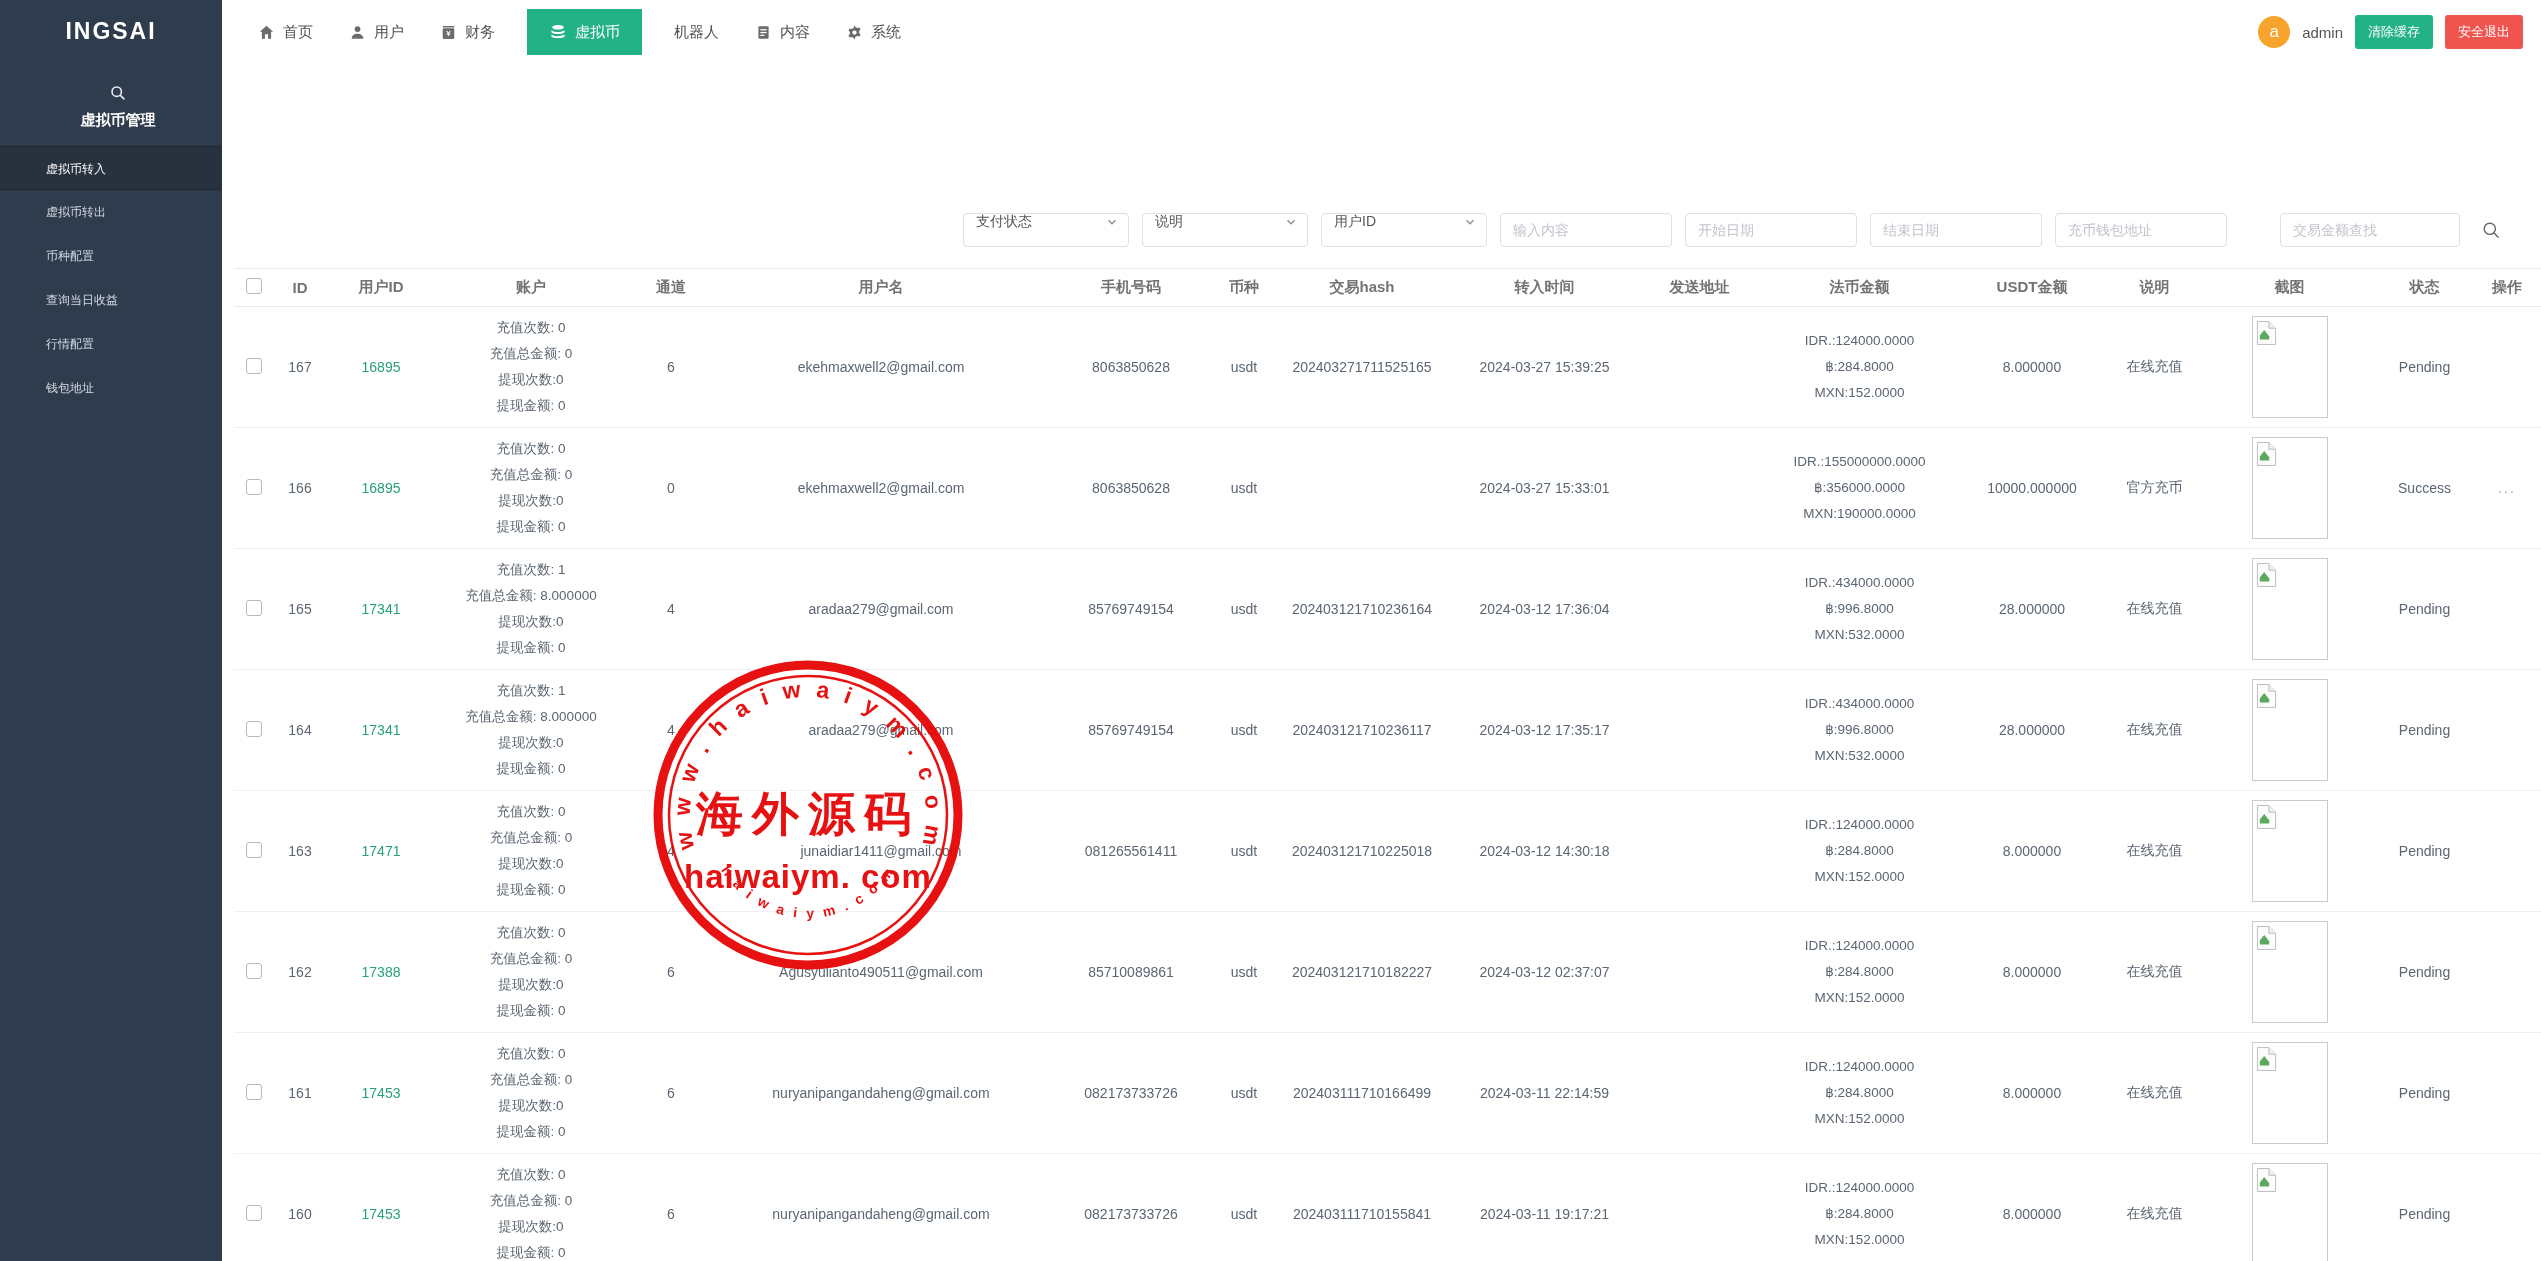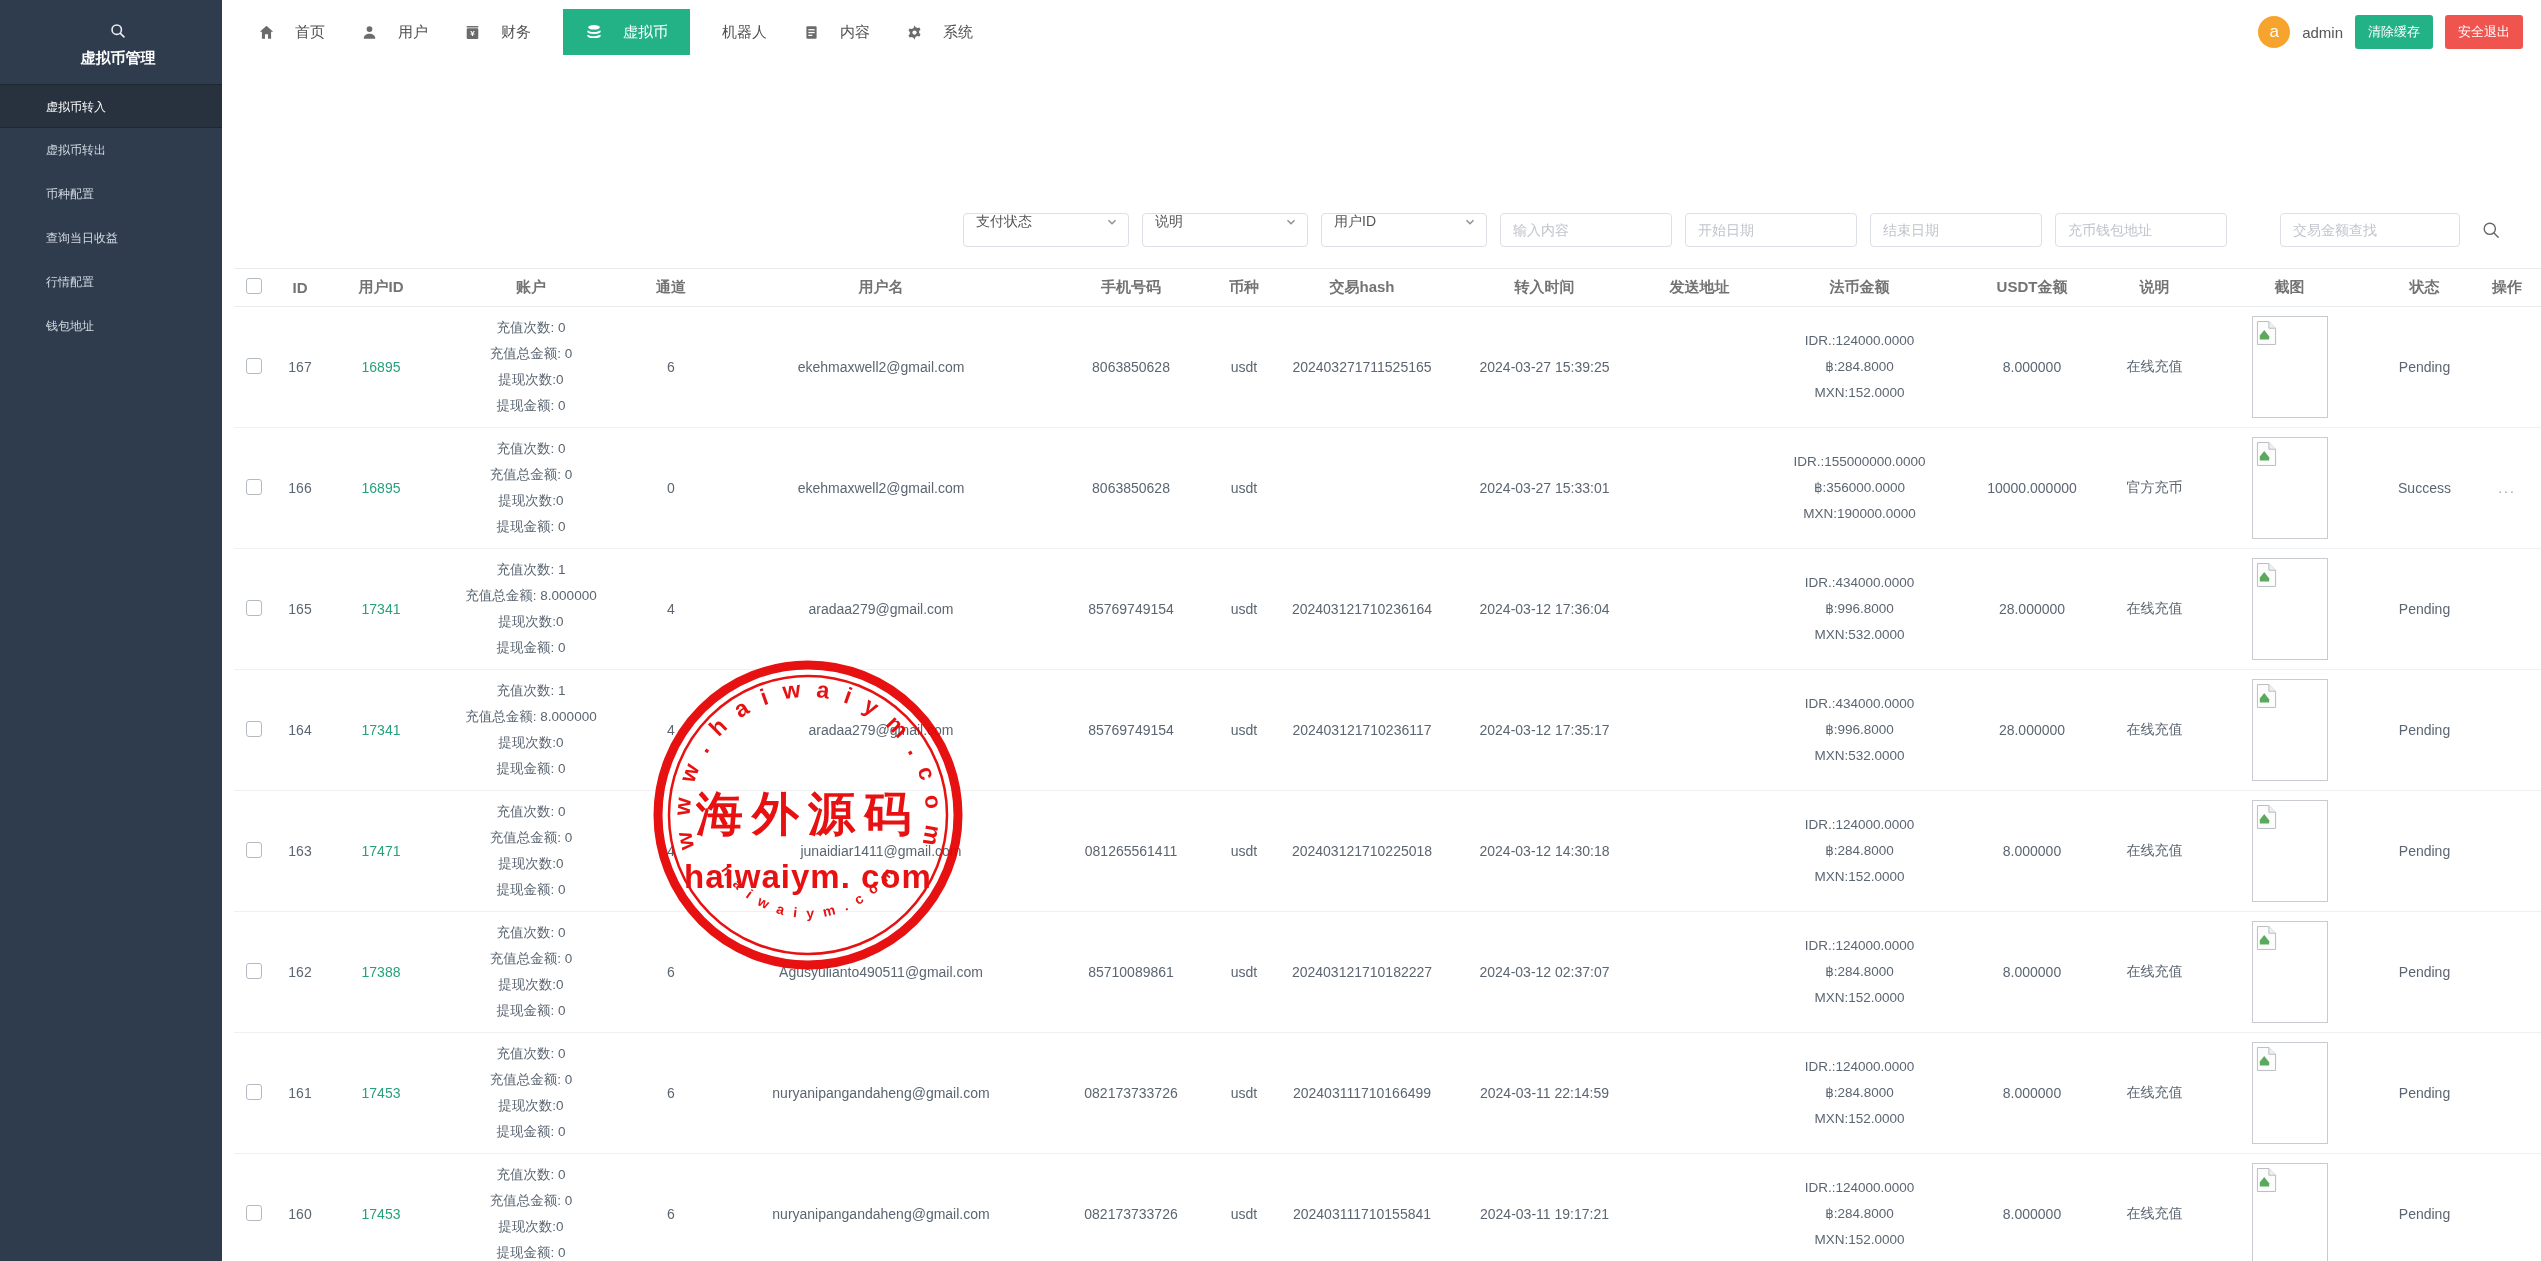--- a/index.html
+++ b/index.html
@@ -20,21 +20,21 @@
   .side-section .icon{display:inline-flex; color:#e8edf1;}
   .side-item{height:44px; line-height:44px; padding-left:46px; font-size:12px;
     color:#d3dbe2; cursor:pointer;}
   .side-item.active{background:var(--side-active); color:#fff;
     border-top:1px solid rgba(0,0,0,.22); border-bottom:1px solid rgba(0,0,0,.22);}
 
   
   .main{flex:1; display:flex; flex-direction:column; min-width:0;}
   .topbar{height:64px; background:#fff; display:flex; align-items:center; padding-left:18px;}
   .topnav{display:flex; align-items:center; height:100%;}
-  .nav-item{display:flex; align-items:center; gap:20px; margin:0 18px; color:#525252;
+  .nav-item{display:flex; align-items:center; gap:8px; margin:0 18px; color:#525252;
     font-size:15px; cursor:pointer; height:64px;}
   .nav-item .icon{display:inline-flex; color:#6b6b6b;}
   .nav-item.active{background:var(--green); color:#fff; height:46px; border-radius:0;
     padding:0 22px; margin:0 14px;}
   .nav-item.active .icon{color:#fff;}
   .userbar{margin-left:auto; display:flex; align-items:center; gap:12px; padding-right:18px;}
   .avatar{width:32px; height:32px; border-radius:50%; background:var(--orange); color:#fff;
     display:inline-flex; align-items:center; justify-content:center; font-size:17px;}
   .uname{font-size:15px; color:#555;}
   .btn{border:none; border-radius:3px; color:#fff; font-size:13px; padding:8px 13px;
@@ -79,20 +79,21 @@
   
   .stamp{position:absolute; left:648px; top:655px; width:320px; height:320px;
     pointer-events:none; opacity:.93; z-index:40;}
 </style>
 </head>
 <body>
 
 <div class="app">
 
   <aside class="sidebar">
+    <div class="logo">INGSAI</div>
     <div class="side-section">
       <span class="icon">
         <svg width="18" height="18" viewBox="0 0 20 20">
             <circle cx="8.6" cy="8.6" r="5.2" stroke="currentColor" stroke-width="1.8" fill="none"></circle>
             <path d="M12.6 12.6 L16.6 16.6" stroke="currentColor" stroke-width="1.8" stroke-linecap="round"></path>
           </svg>
       </span>
       <span>虚拟币管理</span>
     </div>
     <nav id="side-menu">

